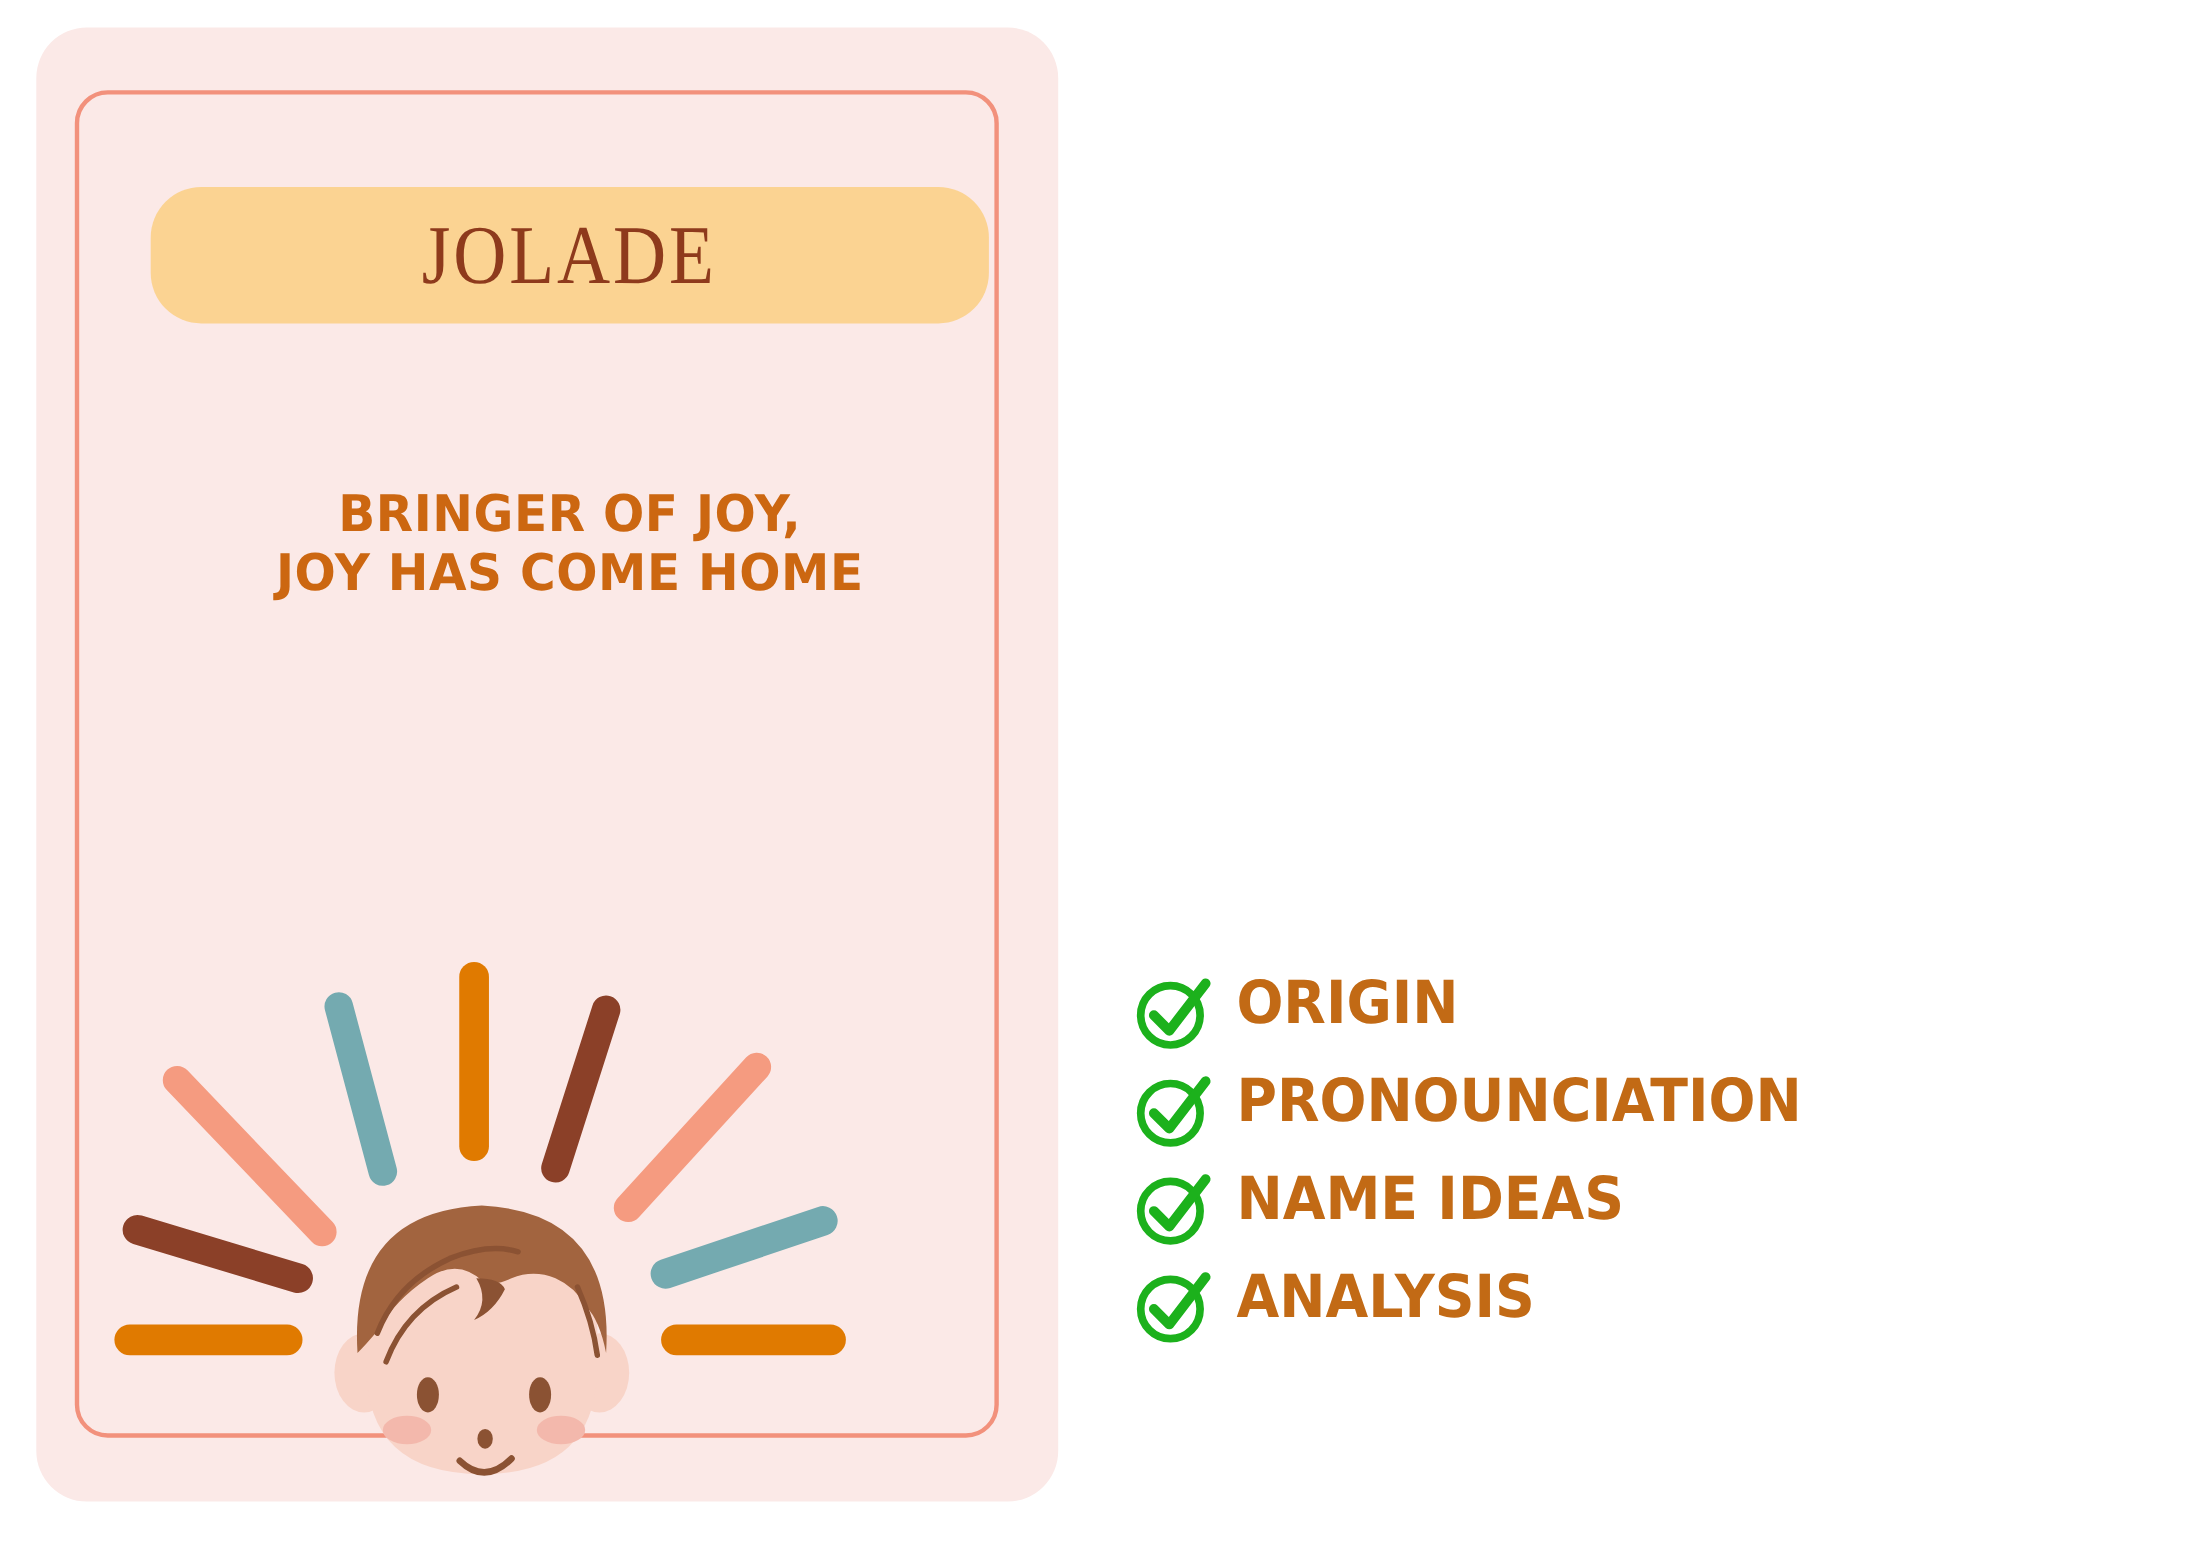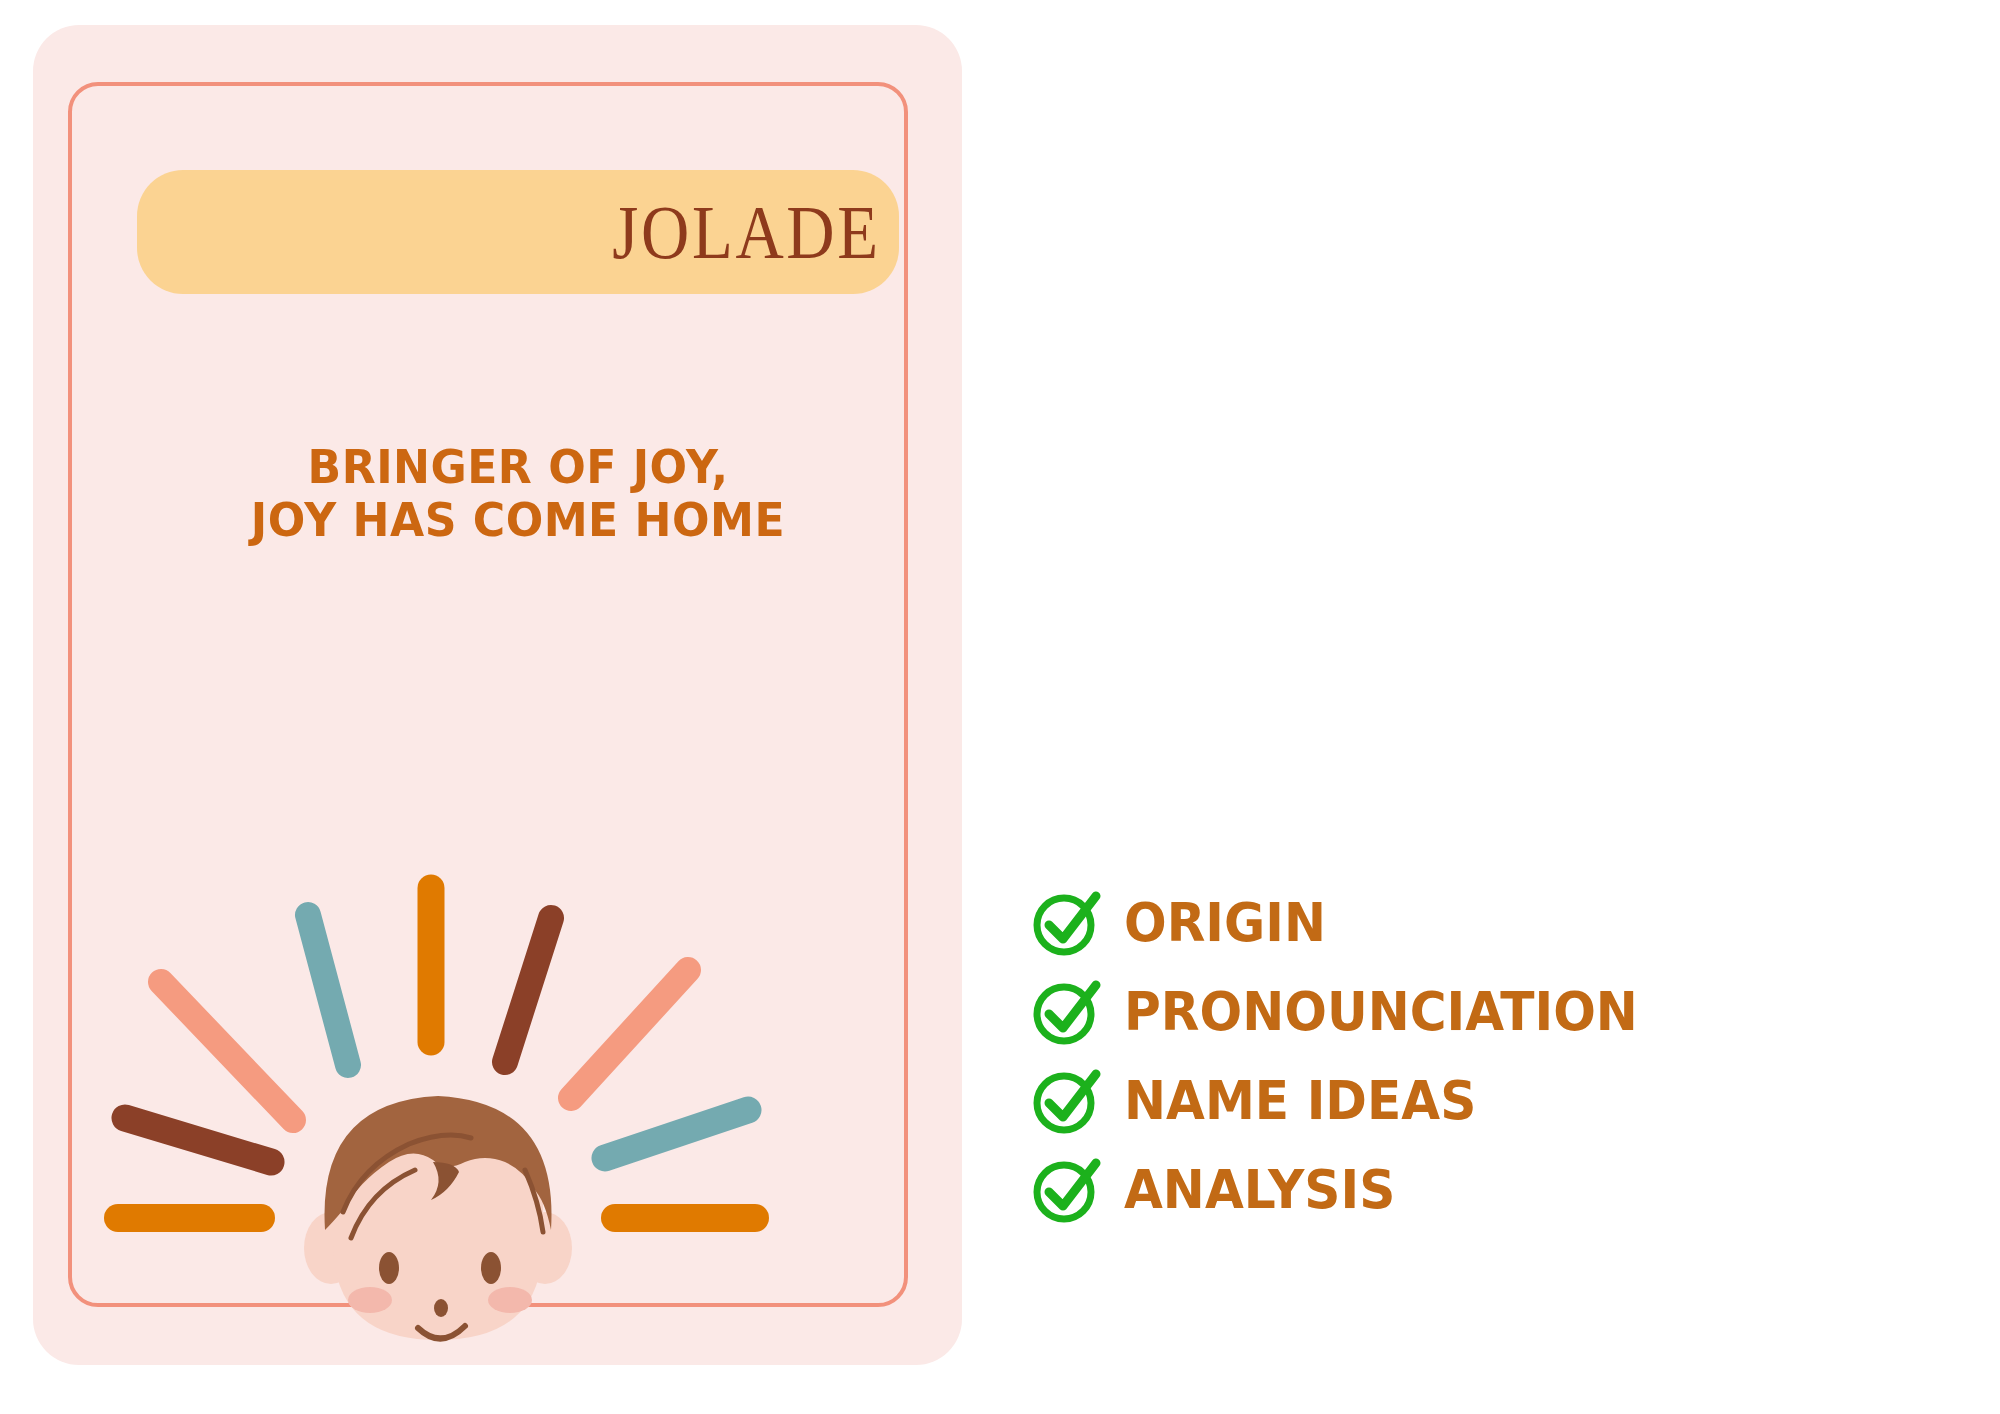--- a/index.html
+++ b/index.html
@@ -48,21 +48,21 @@
   .name-pill {
     position: absolute;
     left: 104px;
     top: 145px;
     width: 762px;
     height: 124px;
     background: #FBD392;
     border-radius: 46px;
     display: flex;
     align-items: center;
-    justify-content: flex-end;
+    justify-content: center;
   }
   .name-pill-text {
     font-family: "Liberation Serif", serif;
     font-weight: 400;
     font-size: 76px;
     letter-spacing: 3px;
     color: #8E3A1C;
     line-height: 1;
     transform: scaleX(0.88);
   }
@@ -113,21 +113,21 @@
   }
 
   .checklist {
     position: absolute;
     left: 1030px;
     top: 885px;
     width: 930px;
   }
   .check-row {
     display: flex;
-    align-items: center;
+    align-items: flex-start;
     height: 76px;
     margin-bottom: 13px;
   }
   .check-icon {
     width: 72px;
     height: 72px;
     flex: 0 0 72px;
     position: relative;
     margin-right: 22px;
   }

